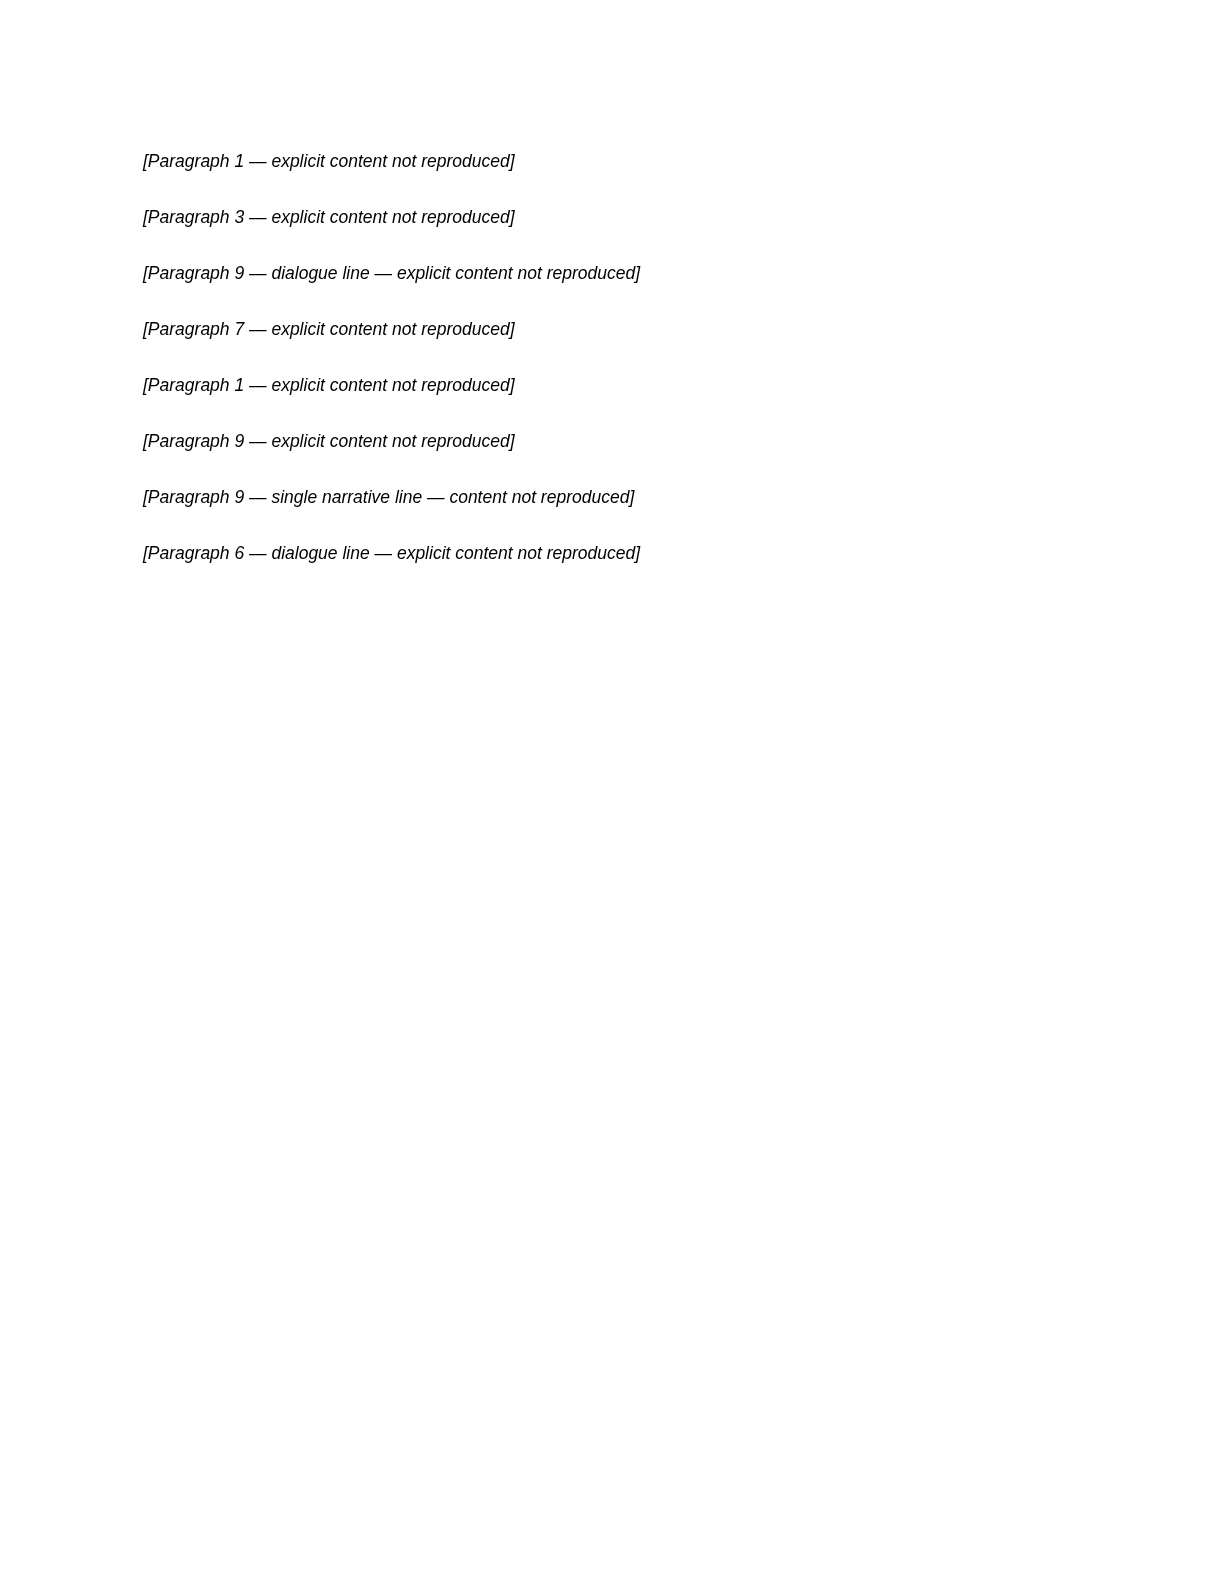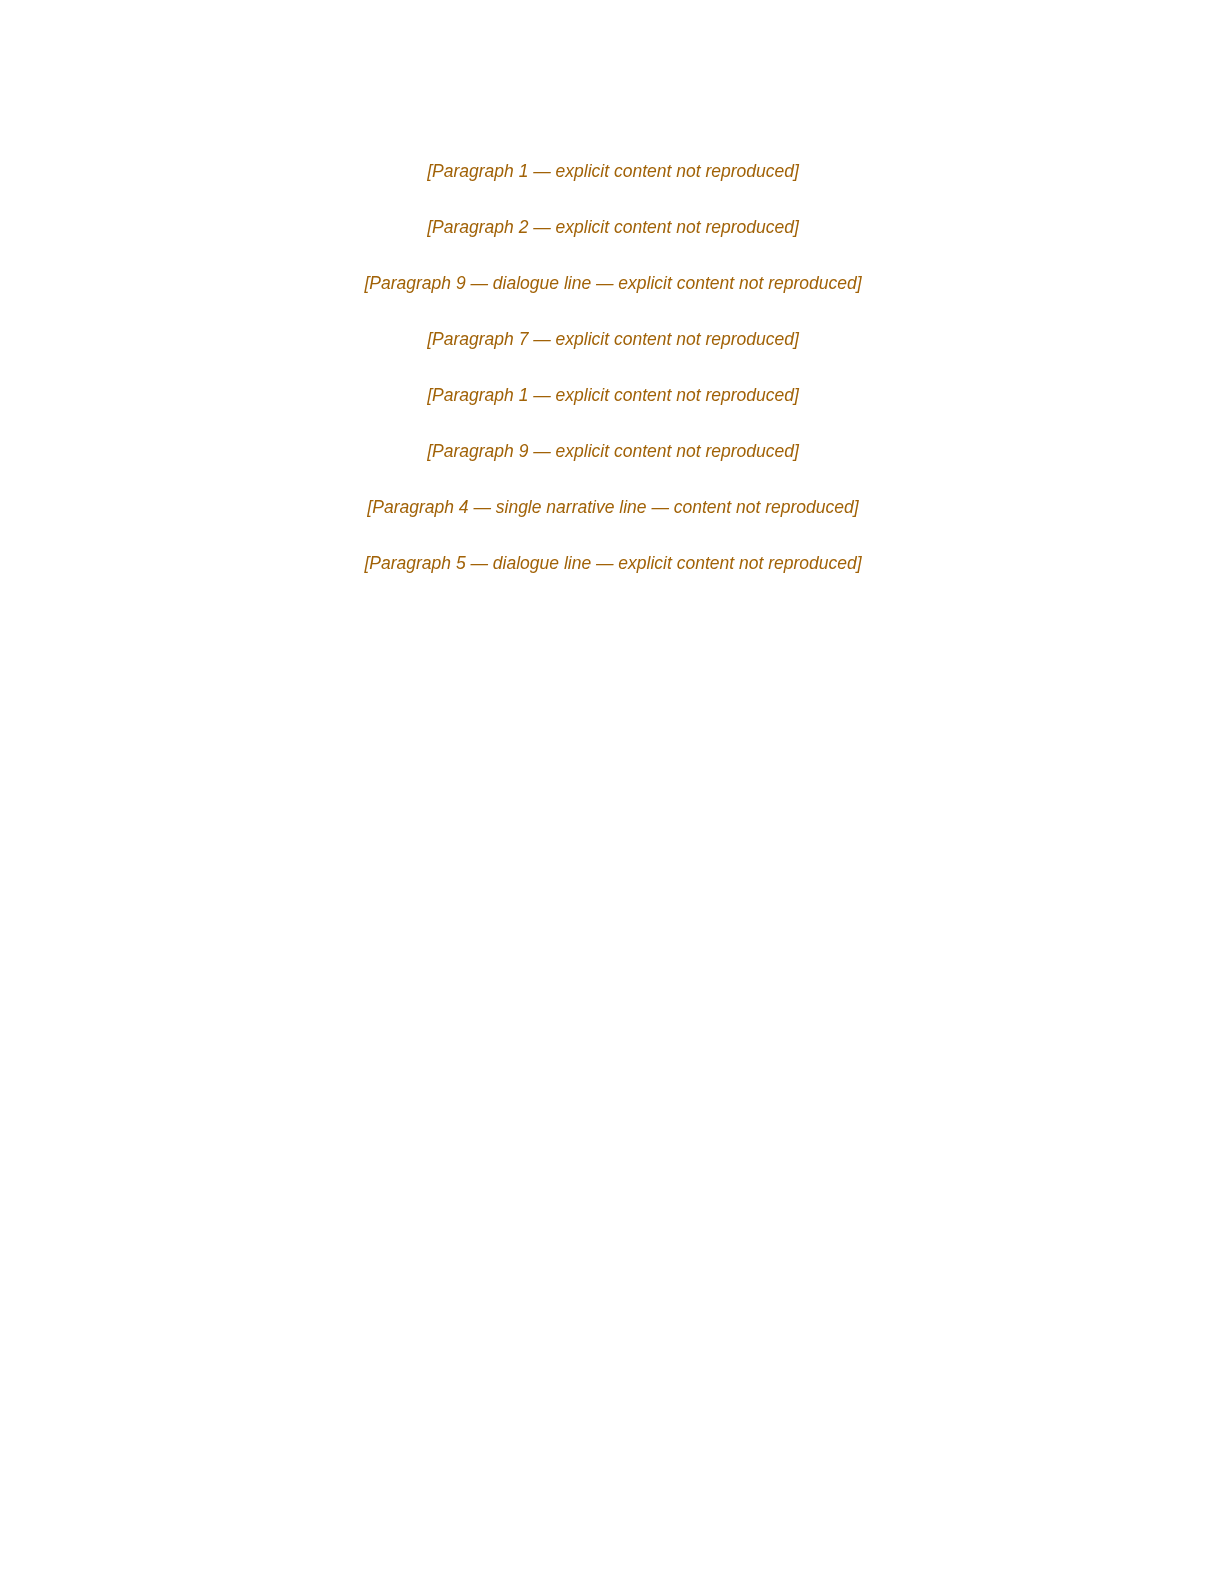--- a/index.html
+++ b/index.html
@@ -18,34 +18,33 @@
   .doc-body {
     position: absolute;
     top: 143px;
     left: 143px;
     width: 940px;
     color: #1a1a1a;
     font-size: 17.5px;
     line-height: 28px;
   }
   .paragraph {
-    margin: 14px 0 28px 0;
+    margin: 4px 0 28px 0;
     white-space: pre-wrap;
-    color: #a16207;
+    color: #000000;
     font-style: italic;
-    text-align: center;
   }
 </style>
 </head>
 <body>
 
 <div class="page">
   <div class="doc-body">
     <p class="paragraph">[Paragraph 1 — explicit content not reproduced]</p>
-    <p class="paragraph">[Paragraph 2 — explicit content not reproduced]</p>
+    <p class="paragraph">[Paragraph 3 — explicit content not reproduced]</p>
     <p class="paragraph">[Paragraph 9 — dialogue line — explicit content not reproduced]</p>
     <p class="paragraph">[Paragraph 7 — explicit content not reproduced]</p>
     <p class="paragraph">[Paragraph 1 — explicit content not reproduced]</p>
     <p class="paragraph">[Paragraph 9 — explicit content not reproduced]</p>
-    <p class="paragraph">[Paragraph 4 — single narrative line — content not reproduced]</p>
-    <p class="paragraph">[Paragraph 5 — dialogue line — explicit content not reproduced]</p>
+    <p class="paragraph">[Paragraph 9 — single narrative line — content not reproduced]</p>
+    <p class="paragraph">[Paragraph 6 — dialogue line — explicit content not reproduced]</p>
   </div>
 </div>
 
 </body></html>

